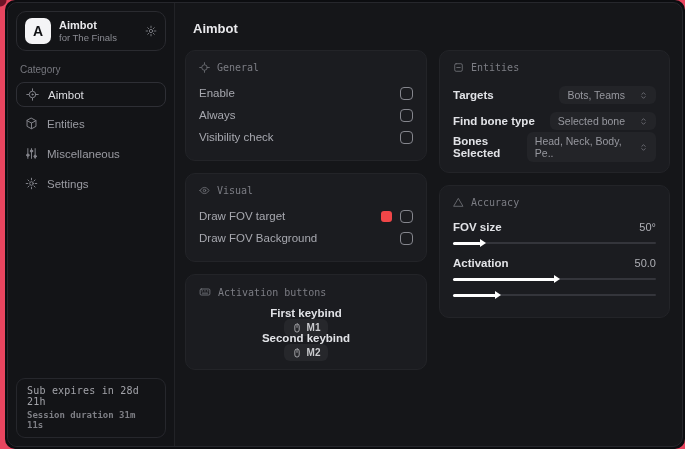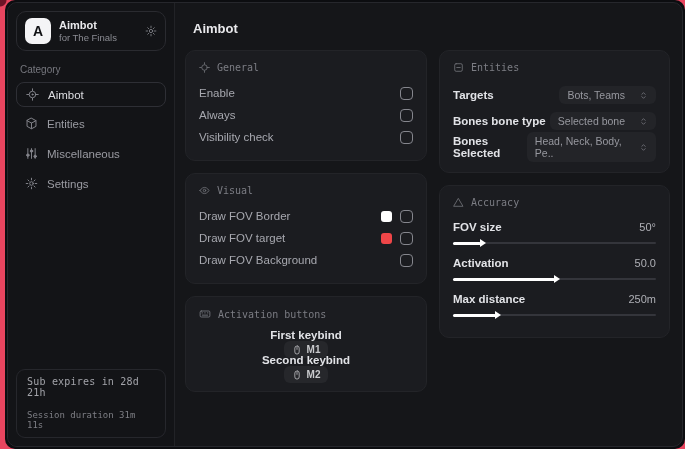--- a/index.html
+++ b/index.html
@@ -45,21 +45,21 @@
   }
   .nav-item.active .nav-label { color:#dcdde1; }
   .nav-item:not(.active) { margin-bottom:7px; }
   .nav-icon { display:flex; color:#84858c; }
   .status-card {
     position:absolute; left:8px; right:8px; bottom:8px;
     border:1px solid #26272c; border-radius:9px; padding:6px 10px 7px;
     font-family:"DejaVu Sans Mono", monospace;
   }
   .status-line1 { font-size:10px; color:#a3a4aa; letter-spacing:0.2px; }
-  .status-line2 { font-size:9px; color:#7e7f85; font-weight:normal; margin-top:12px; }
+  .status-line2 { font-size:9px; color:#7e7f85; font-weight:bold; margin-top:3px; }
   
   .main { flex:1; padding:12px 12px 12px 10px; }
   .page-title { font-size:13px; font-weight:bold; color:#e9e9ec; margin:6px 0 14px 8px; }
   .columns { display:flex; gap:12px; align-items:flex-start; }
   .col-left  { width:242px; flex-shrink:0; }
   .col-right { width:231px; flex-shrink:0; }
   .card {
     background:#1b1c20; border:1px solid #232428; border-radius:10px;
     padding:11px 13px 12px; margin-bottom:12px;
   }
@@ -212,27 +212,20 @@
           <div class="card-head">
             <span>
                   <svg width="11" height="11" viewBox="0 0 16 16">
                     <path d="M1.5 8s2.5-4.5 6.5-4.5S14.5 8 14.5 8 12 12.5 8 12.5 1.5 8 1.5 8z"></path>
                     <circle cx="8" cy="8" r="1.8"></circle>
                   </svg>
                 </span>
             <span>Visual</span>
           </div>
           <div class="row">
-            <span class="row-label">Draw FOV Border</span>
-            <span class="row-right">
-              <span class="swatch" style="background: rgb(255, 255, 255);"></span>
-              <span class="checkbox"></span>
-            </span>
-          </div>
-          <div class="row">
             <span class="row-label">Draw FOV target</span>
             <span class="row-right">
               <span class="swatch" style="background: rgb(239, 70, 72);"></span>
               <span class="checkbox"></span>
             </span>
           </div>
           <div class="row">
             <span class="row-label">Draw FOV Background</span>
             <span class="checkbox"></span>
           </div>
@@ -291,21 +284,21 @@
             <span class="chip">
               <span>Bots, Teams</span>
               <span>
                     <svg width="9" height="9" viewBox="0 0 16 16">
                       <path d="M5 6l3-3 3 3M5 10l3 3 3-3"></path>
                     </svg>
                   </span>
             </span>
           </div>
           <div class="row trk-row">
-            <span class="row-label bright">Bones bone type</span>
+            <span class="row-label bright">Find bone type</span>
             <span class="chip">
               <span>Selected bone</span>
               <span>
                     <svg width="9" height="9" viewBox="0 0 16 16">
                       <path d="M5 6l3-3 3 3M5 10l3 3 3-3"></path>
                     </svg>
                   </span>
             </span>
           </div>
           <div class="row trk-row">
@@ -347,24 +340,20 @@
               <span class="row-label bright">Activation</span>
               <span class="acc-value">50.0</span>
             </div>
             <div class="slider">
               <div class="slider-track"></div>
               <div class="slider-fill" style="width: 50%;"></div>
             </div>
           </div>
 
           <div class="acc-row">
-            <div class="acc-top">
-              <span class="row-label bright">Max distance</span>
-              <span class="acc-value">250m</span>
-            </div>
             <div class="slider">
               <div class="slider-track"></div>
               <div class="slider-fill" style="width: 21%;"></div>
             </div>
           </div>
         </div>
       </div>
     </div>
   </div>
 

